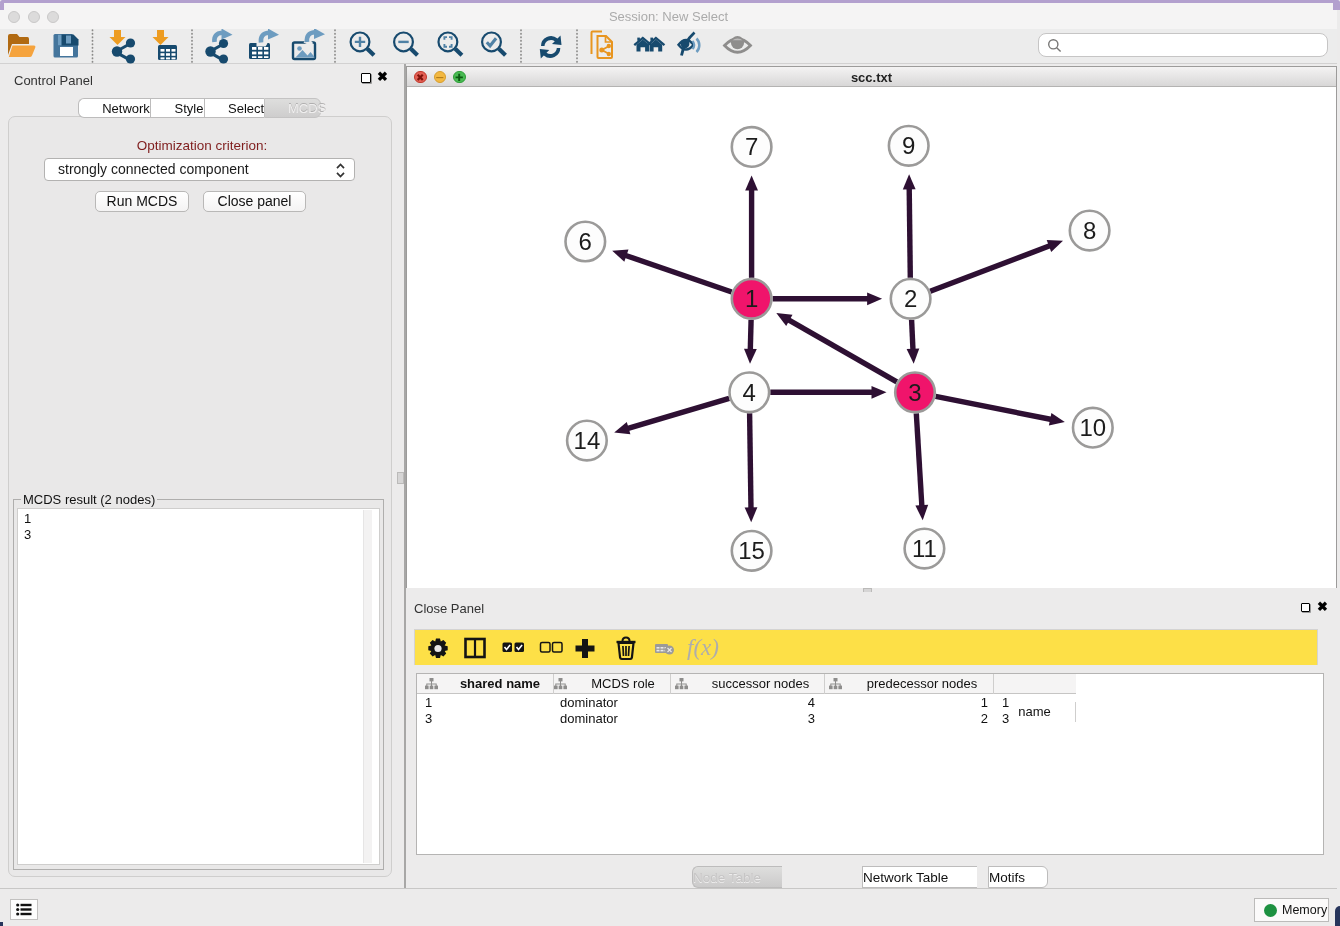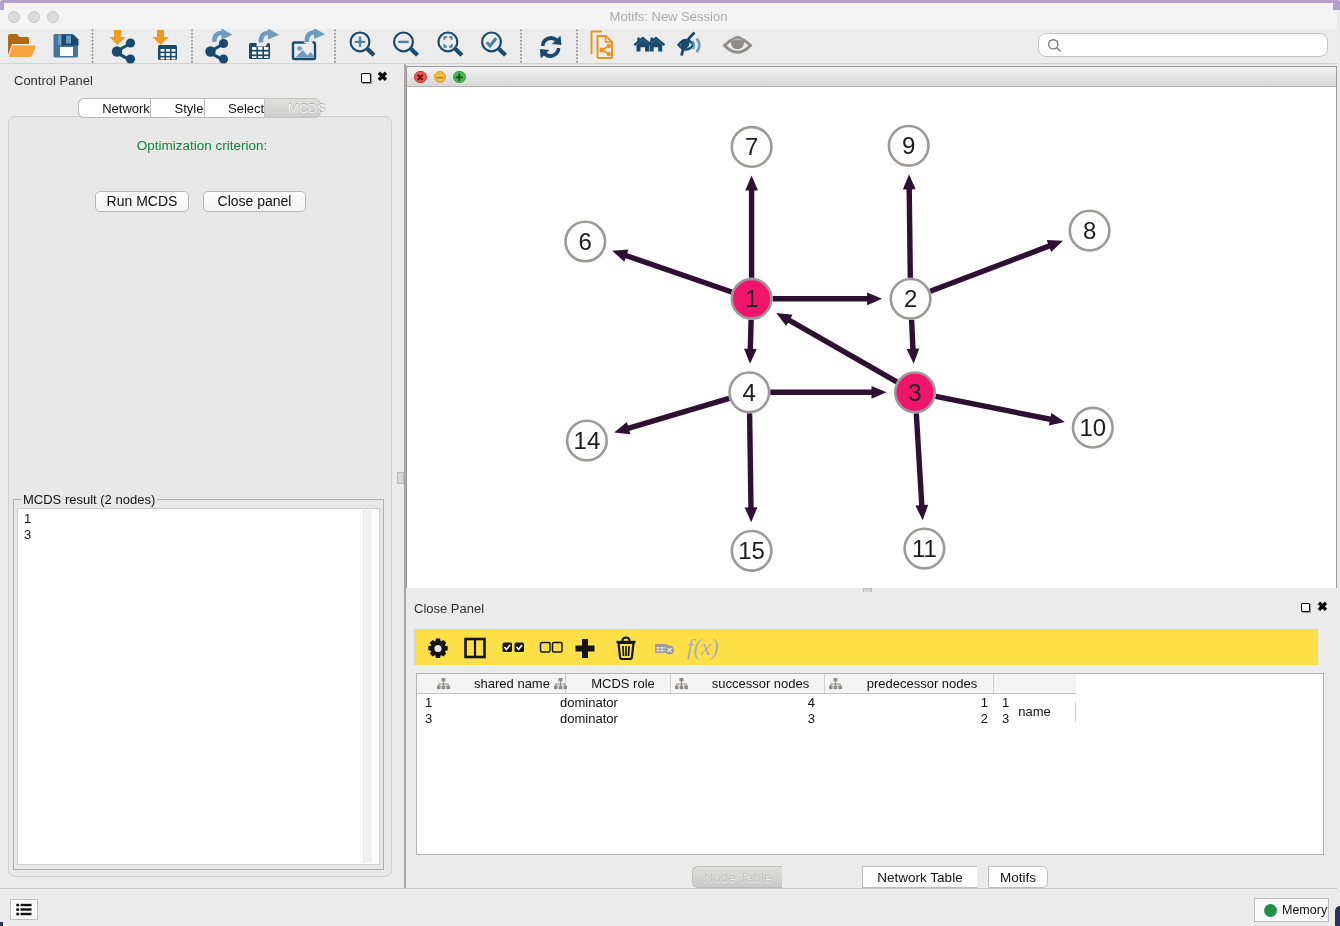--- a/index.html
+++ b/index.html
@@ -20,21 +20,21 @@
 
 
 #cpanel { left:0; top:64px; width:404px; height:824px; background:#ecebeb; }
 #cphead { position:absolute; left:14px; top:9px; font-size:13px; color:#333; }
 #cpfloat { position:absolute; left:361px; top:9px; width:10px; height:10px; border:1.6px solid #000; border-radius:1px; background:#fff; box-shadow:1px 1px 0 #9a9a9a;}
 #cpclose { position:absolute; left:377px; top:5px; font-size:13px; color:#000; font-weight:bold; }
 #cptabs { position:absolute; left:78px; top:34px; height:20px; }
 .tab { position:absolute; top:0; height:20px; line-height:20px; text-align:center; font-size:13px; color:#111; background:#fff; border:1px solid #bdbcbc; border-right:none;padding-left:23px; }
 .tabsel { background:linear-gradient(#dededd,#cecdcd); color:#f0efef; text-shadow:0 -1px 0 #b0afaf; border:1px solid #c4c3c3; border-radius:0 6px 6px 0; }
 #cpbody { position:absolute; left:8px; top:52px; width:384px; height:761px; background:#e9e8e8; border:1px solid #cfcecd; border-radius:7px; }
-#optlabel { position:absolute; left:0; top:74px; width:100%; text-align:center; font-size:13.5px; color:#15803d; }
+#optlabel { position:absolute; left:0; top:74px; width:100%; text-align:center; font-size:13.5px; color:#7f1d1d; }
 #cselect { position:absolute; left:44px; top:94px; width:311px; height:23px; background:#fff; border:1px solid #b3b2b1; border-radius:4px; font-size:14px; color:#1a1a1a; line-height:21px; padding-left:13px; }
 .btn { position:absolute; top:127px; height:21px; background:linear-gradient(#ffffff,#f4f3f3); border:1px solid #b9b8b7; border-radius:5px; text-align:center; font-size:14px; color:#111; line-height:19px; }
 #fset { position:absolute; left:13px; top:435px; width:371px; height:371px; border:1px solid #afaead; }
 #fleg { position:absolute; left:7px; top:-8px; background:#e9e8e8; font-size:13px; color:#111; padding:0 2px; }
 #ftext { position:absolute; left:3px; top:8px; right:3px; bottom:4px; background:#fff; border:1px solid #cfcecd; font-size:13px; color:#111; line-height:16px; padding:2px 0 0 6px;}
 #fscroll { position:absolute; right:7px; top:1px; bottom:1px; width:9px; background:#f3f2f2; border-left:1px solid #e6e5e5;}
 
 
 #vsplit { left:404px; top:64px; width:1.5px; height:824px; background:#a8a7a6; }
 #vhandle { left:397px; top:472px; width:7px; height:12px; background:#d6d5d5; border:1px solid #bbbab9; }
@@ -51,36 +51,36 @@
 #tphead { position:absolute; left:8px; top:9px; font-size:13px; color:#333; }
 #tpfloat { position:absolute; left:895px; top:11px; width:9px; height:9px; border:1.6px solid #000; border-radius:1px; background:#fff; box-shadow:1px 1px 0 #9a9a9a;}
 #tpclose { position:absolute; left:911px; top:7px; font-size:13px; color:#000; font-weight:bold; }
 #tptools { position:absolute; left:8px; top:37px; width:904px; height:36px; background:#fde047; border:1px solid #d4d3d2; border-bottom:none; }
 #ttable { position:absolute; left:10px; top:81px; width:908px; height:182px; background:#fff; border:1px solid #b5b4b3; }
 #thead { position:absolute; left:0; top:0; height:20px; background:#f5f4f4; border-bottom:1px solid #c6c5c4; width:659px; }
 .th { position:absolute; top:0; height:20px; border-right:1px solid #cfcecd; font-size:13px; color:#111; text-align:center; line-height:20px; }
 .hicon { position:absolute; left:4px; top:4px; }
 .td { position:absolute; font-size:13px; color:#111; height:16px; line-height:16px;}
 #tbtabs { position:absolute; left:286px; top:274px; height:22px; }
-.btab { position:absolute; top:0; height:22px; line-height:22px; text-align:center; font-size:13.5px; color:#111; background:#fff; border:1px solid #bdbcbc; border-right:none; }
+.btab { position:absolute; top:0; height:22px; line-height:22px; font-size:13.5px; color:#111; background:#fff; border:1px solid #bdbcbc; border-right:none; }
 .btabsel { background:linear-gradient(#dededd,#cbcaca); color:#c6c5c5; text-shadow:0 1px 0 #eeeded; border-radius:6px 0 0 6px; }
 
 
 #statusbar { left:0; top:888px; width:1337px; height:38px; background:#ecebeb; border-top:1px solid #c8c7c6; }
 #listbtn { position:absolute; left:10px; top:10px; width:28px; height:21px; background:#fdfdfd; border:1px solid #c2c1c0; text-align:center; }
 #membtn { position:absolute; left:1254px; top:9px; width:75px; height:24px; background:#fbfafa; border:1px solid #bcbbba; font-size:12.5px; color:#111; display:flex; align-items:center; white-space:nowrap; }
 </style>
 </head>
 <body>
 <div class="abs" id="topstrip"></div>
 <div class="abs" id="titlebar">
   <div class="tl" style="left:8px"></div>
   <div class="tl" style="left:28px"></div>
   <div class="tl" style="left:47px"></div>
-  <div id="wtitle">Motifs: New Session</div>
+  <div id="wtitle">Session: New Select</div>
 </div>
 <div class="abs" id="toolbar">
   <svg width="1337" height="35" viewBox="0 0 1337 35">
 
     <g>
       <path d="M8,26 V7 Q8,5 10,5 h7 l2.5,3 h8 Q29,8 29,10 v5 L12,15 Z" fill="#b16a12"></path>
       <path d="M12.5,16.5 h21.5 Q36,16.5 35.3,18.5 L32,26.5 Q31.5,28 29.5,28 H8.8 Z" fill="#f5a33d"></path>
     </g>
 
     <g>
@@ -241,35 +241,41 @@
   <div id="cpfloat"></div>
   <div id="cpclose">✖</div>
   <div id="cpbody"></div>
   <div id="cptabs">
     <div class="tab" style="left:0; width:72px; border-radius:6px 0 0 6px;">Network</div>
     <div class="tab" style="left:72px; width:54px;">Style</div>
     <div class="tab" style="left:126px; width:60px;">Select</div>
     <div class="tab tabsel" style="left:186px; width:57px;">MCDS</div>
   </div>
   <div id="optlabel">Optimization criterion:</div>
+  <div id="cselect">strongly connected component
+    <svg style="position:absolute;right:8px;top:4px" width="11" height="15" viewBox="0 0 11 15">
+      <path d="M2 5.2 L5.5 1.5 L9 5.2 M2 9.8 L5.5 13.5 L9 9.8" fill="none" stroke="#333" stroke-width="1.7"></path>
+    </svg>
+  </div>
   <div class="btn" style="left:95px; width:94px;">Run MCDS</div>
   <div class="btn" style="left:203px; width:103px;">Close panel</div>
   <div id="fset">
     <div id="fleg">MCDS result (2 nodes)</div>
     <div id="ftext">1<br>3<div id="fscroll"></div></div>
   </div>
 </div>
 <div class="abs" id="vsplit"></div>
 <div class="abs" id="vhandle"></div>
 
 <div class="abs" id="netwin">
   <div id="nettitle">
     <div class="mac" style="left:7px; background:#e35f54; border:1px solid #c0392b; color:#7e120b;">✖</div>
     <div class="mac" style="left:26.5px; background:#f3b841; border:1px solid #d69e2e; color:#8c5a06;">─</div>
     <div class="mac" style="left:46px; background:#49ba53; border:1px solid #2e9e38; color:#0c5a12;">✚</div>
+    <div id="nettext">scc.txt</div>
   </div>
   <svg id="graph" style="position:absolute;left:0;top:21px" width="929" height="505" viewBox="0 0 929 505">
   <g stroke="#2e1033" stroke-width="5.4">
   <line x1="344.6" y1="189.8" x2="344.6" y2="100.9"></line>
   <line x1="324.7" y1="204.0" x2="218.0" y2="167.2"></line>
   <line x1="365.6" y1="210.8" x2="461.6" y2="210.8"></line>
   <line x1="344.1" y1="231.8" x2="343.3" y2="262.3"></line>
   <line x1="503.3" y1="189.8" x2="502.2" y2="99.8"></line>
   <line x1="523.2" y1="203.3" x2="643.4" y2="157.6"></line>
   <line x1="504.6" y1="231.8" x2="506.0" y2="262.3"></line>
@@ -377,21 +383,21 @@
         </g>
         <circle cx="259.5" cy="20" r="4.5"></circle>
         <path d="M257.5,18 l4,4 M261.5,18 l-4,4" stroke="#e9e8e8" stroke-width="1.2"></path>
       </g>
 
       <text x="272" y="25" font-family="Liberation Serif, serif" font-style="italic" font-size="23" fill="#aeadac">f(x)</text>
     </svg>
   </div>
   <div id="ttable">
     <div id="thead">
-      <div class="th" style="left:16px; width:133px; padding-left:26px;"><svg class="hicon" width="13" height="12" viewBox="0 0 13 12">
+      <div class="th" style="left:4px; width:133px; padding-left:26px;font-weight:bold;"><svg class="hicon" width="13" height="12" viewBox="0 0 13 12">
             <g fill="#8e8d8c">
               <rect x="4.5" y="0" width="4" height="3.4"></rect>
               <rect x="0" y="7.6" width="3.6" height="3.6"></rect>
               <rect x="4.7" y="7.6" width="3.6" height="3.6"></rect>
               <rect x="9.4" y="7.6" width="3.6" height="3.6"></rect>
               <path d="M6,3 h1 v3 h-1 Z M1.5,5.5 h10 v1 h-10 Z M1.3,5.5 h1 v2.5 h-1 Z M6,5.5 h1 v2.5 h-1 Z M10.7,5.5 h1 v2.5 h-1 Z"></path>
             </g>
           </svg>shared name</div>
       <div class="th" style="left:133px; width:121px; padding-left:26px;"><svg class="hicon" width="13" height="12" viewBox="0 0 13 12">
             <g fill="#8e8d8c">

